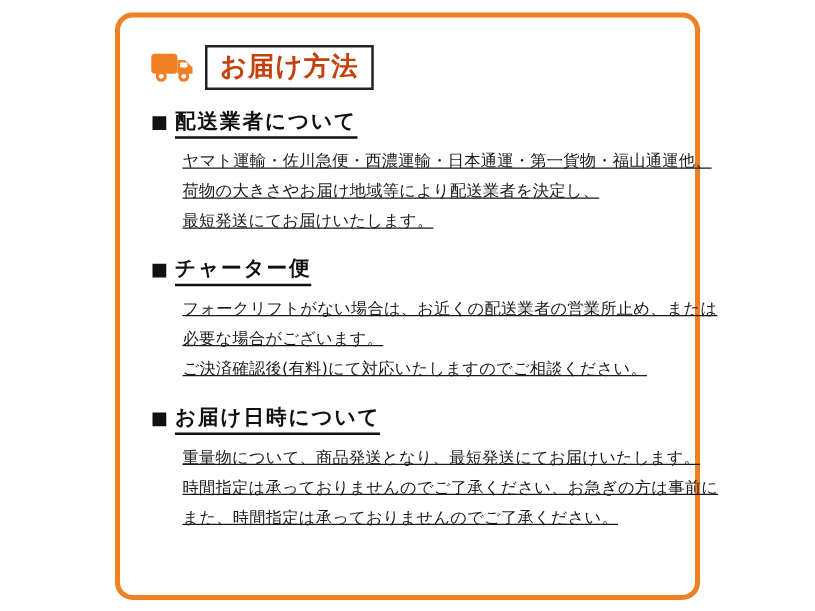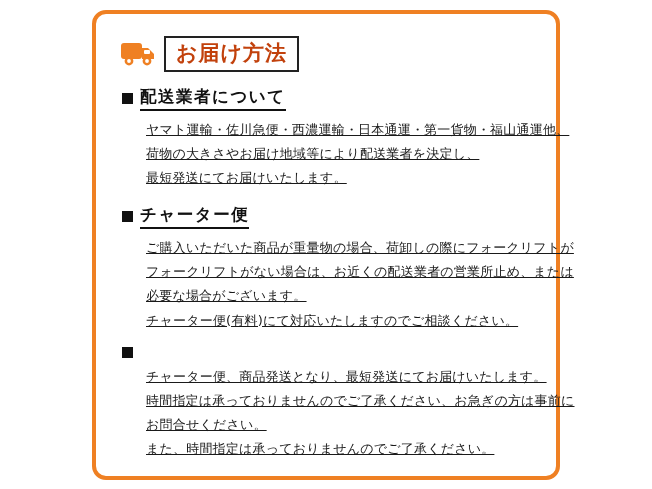--- a/index.html
+++ b/index.html
@@ -125,33 +125,32 @@
         <div class="body-line">最短発送にてお届けいたします。</div>
       </div>
     </div>
 
     <div class="section">
       <div class="section-heading">
         <span class="bullet-square"></span>
         <span class="section-heading-underline">チャーター便</span>
       </div>
       <div class="body-lines">
-        <div class="body-line">ご購入いただいた商品が重量物の場合、荷卸しの際にフォークリフトが</div>
         <div class="body-line">フォークリフトがない場合は、お近くの配送業者の営業所止め、または</div>
         <div class="body-line">必要な場合がございます。</div>
-        <div class="body-line">チャーター便(有料)にて対応いたしますのでご相談ください。</div>
+        <div class="body-line">ご決済確認後(有料)にて対応いたしますのでご相談ください。</div>
       </div>
     </div>
 
     <div class="section">
       <div class="section-heading">
         <span class="bullet-square"></span>
+        <span class="section-heading-underline">お届け日時について</span>
       </div>
       <div class="body-lines">
-        <div class="body-line">チャーター便、商品発送となり、最短発送にてお届けいたします。</div>
+        <div class="body-line">重量物について、商品発送となり、最短発送にてお届けいたします。</div>
         <div class="body-line">時間指定は承っておりませんのでご了承ください、お急ぎの方は事前に</div>
-        <div class="body-line">お問合せください。</div>
         <div class="body-line">また、時間指定は承っておりませんのでご了承ください。</div>
       </div>
     </div>
 
   </div>
 </div>
 
 </body></html>

